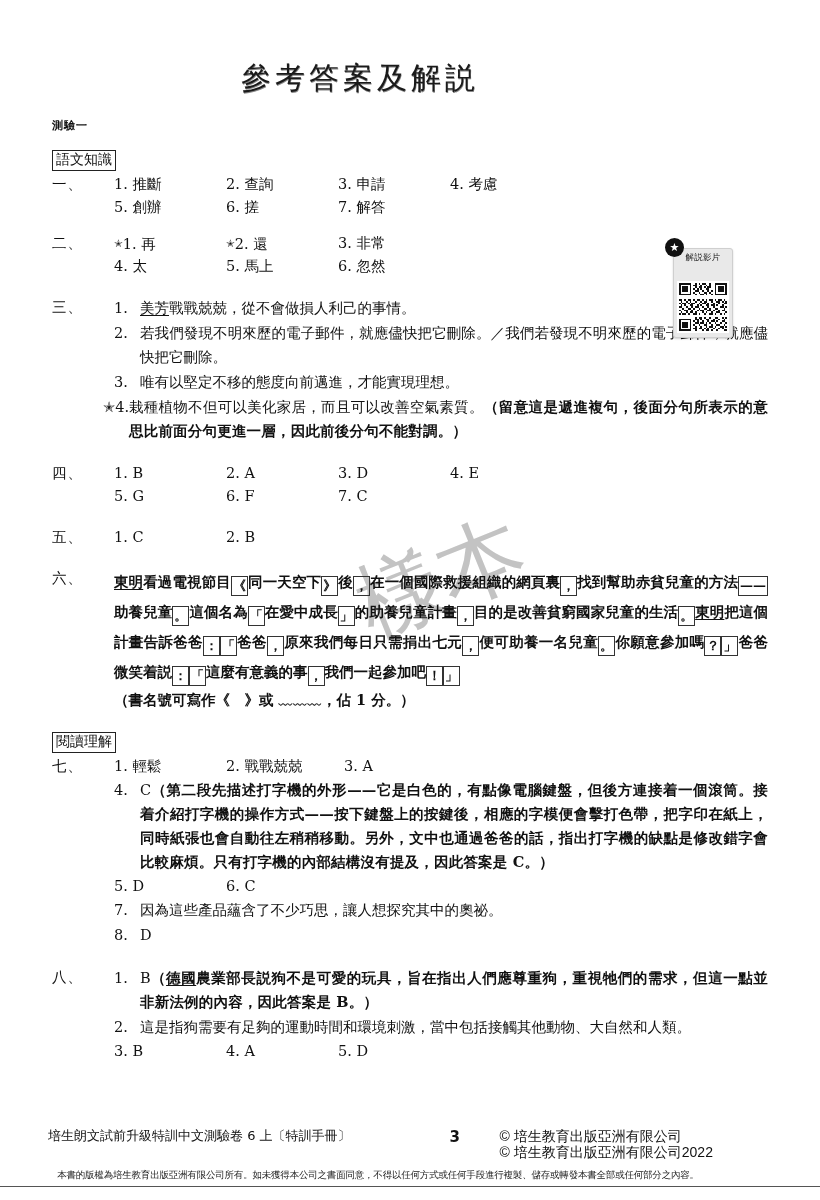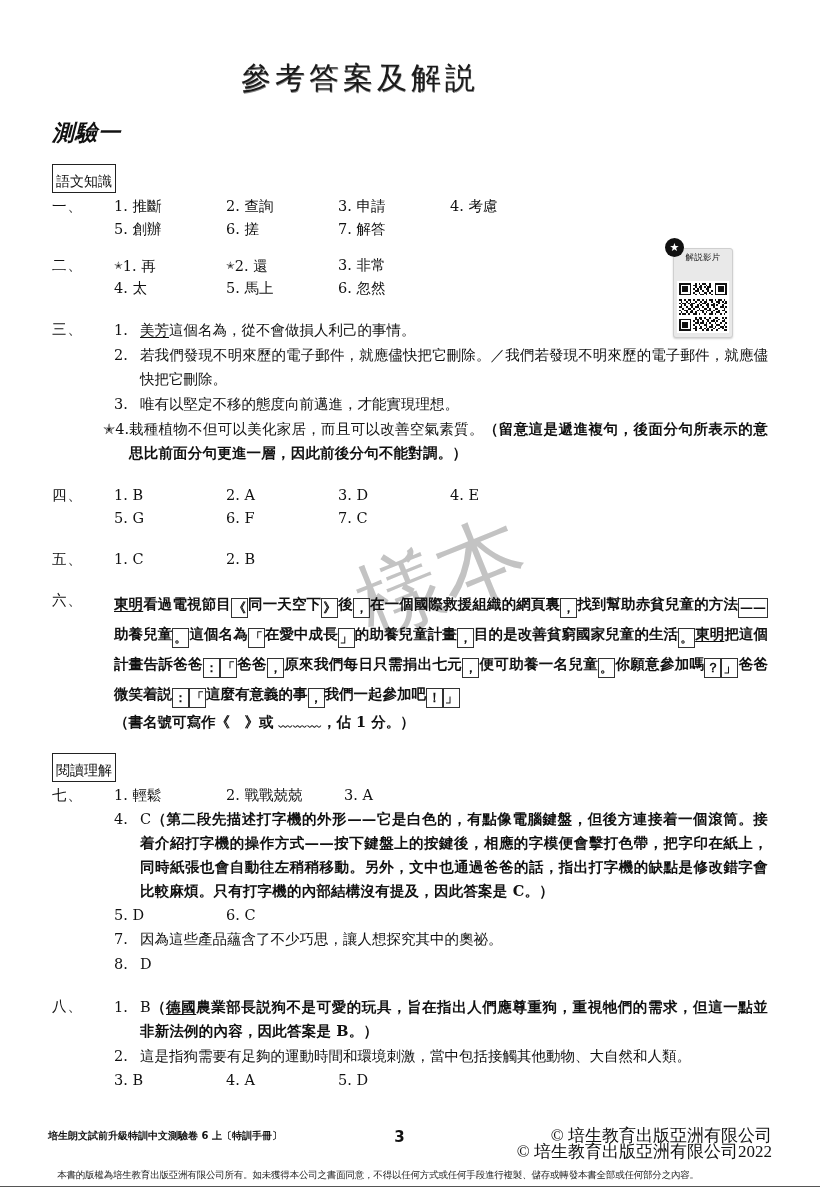--- a/index.html
+++ b/index.html
@@ -30,30 +30,29 @@
     text-align: center;
     font-size: 30px; letter-spacing: 4px;
     font-family: "DejaVu Serif", "Liberation Serif", serif;
     color: #1a1a1a;
     text-shadow: 0.6px 0.6px 0 #888;
   }
 
   .content { position: absolute; left: 52px; top: 118px; width: 716px; z-index: 2; }
 
   .test-heading {
-    font-size: 22px; font-weight: bold; letter-spacing: 1px;
+    font-size: 11px; font-weight: bold; letter-spacing: 1px;
     font-family: "DejaVu Sans", "Liberation Sans", sans-serif;
     margin: 0 0 16px 0;
-    font-style: italic;
   }
 
   .cat-box {
     display: inline-block;
     border: 1px solid #222;
-    padding: 8px 3px 1px 3px;
+    padding: 0px 3px 1px 3px;
     font-size: 14px; line-height: 1.25;
     margin: 0 0 2px 0;
     font-family: "DejaVu Serif", "Liberation Serif", serif;
   }
 
   
   .sec { display: flex; align-items: flex-start; margin-bottom: 4px; }
   .sec-num {
     width: 62px; flex: 0 0 62px;
     font-size: 14.5px; line-height: 23px;
@@ -126,33 +125,32 @@
     width: 19px; height: 19px; border-radius: 50%;
     background: #111; color: #fff;
     font-size: 11px; line-height: 19px; text-align: center;
     z-index: 4;
   }
 
   
   .footer { position: absolute; left: 0; top: 1128px; width: 820px; z-index: 2; }
   .foot-row { display: flex; align-items: flex-start; padding: 0 48px; }
   .foot-left {
-    flex: 1 1 auto; font-size: 10px; line-height: 16px;
+    flex: 1 1 auto; font-size: 13px; line-height: 16px;
     font-family: "DejaVu Sans", "Liberation Sans", sans-serif;
-    font-weight: bold;
   }
   .foot-page {
     width: 90px; flex: 0 0 90px; text-align: center;
     font-size: 15px; font-weight: bold;
     font-family: "DejaVu Sans", "Liberation Sans", sans-serif;
   }
   .foot-right {
-    flex: 1 1 auto; text-align: right;
-    font-size: 17px; line-height: 16px;
-    font-family: Liberation Serif, serif;
+    flex: 1 1 auto; 
+    font-size: 14px; line-height: 16px;
+    font-family: Liberation Sans, sans-serif;
   }
   .copyline {
     position: absolute; top: 1168px; left: 0; width: 756px;
     text-align: center; font-size: 9.5px; line-height: 14px;
     font-family: "DejaVu Sans", "Liberation Sans", sans-serif;
     color: #222; letter-spacing: -.2px;
   }
   .botrule {
     position: absolute; top: 1186px; left: 0; width: 820px;
     border-top: 1px solid #555;
@@ -400,21 +398,21 @@
     </div>
 
     <div class="gap-md"></div>
 
     
     <div class="sec">
       <div class="sec-num">三、</div>
       <div class="sec-body">
         <div class="item">
           <div class="item-no">1.</div>
-          <div class="item-txt"><span class="uline">美芳</span><span>這個名為，從不會做損人利己的事情。</span></div>
+          <div class="item-txt"><span class="uline">美芳</span><span>戰戰兢兢，從不會做損人利己的事情。</span></div>
         </div>
         <div class="item">
           <div class="item-no">2.</div>
           <div class="item-txt">若我們發現不明來歷的電子郵件，就應儘快把它刪除。／我們若發現不明來歷的電子郵件，就應儘快把它刪除。</div>
         </div>
         <div class="item">
           <div class="item-no">3.</div>
           <div class="item-txt">唯有以堅定不移的態度向前邁進，才能實現理想。</div>
         </div>
         <div class="item">

